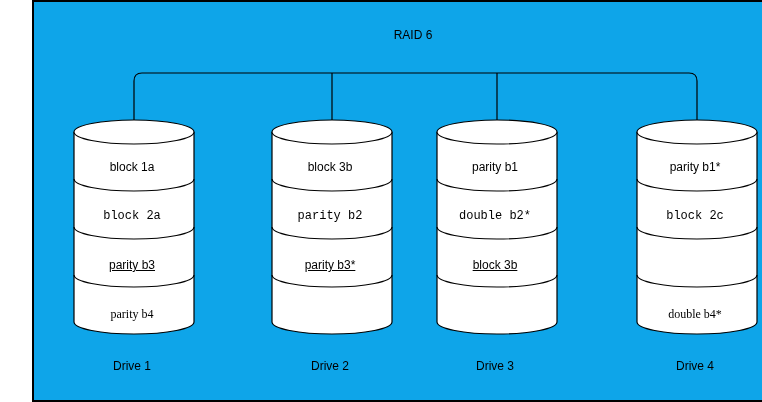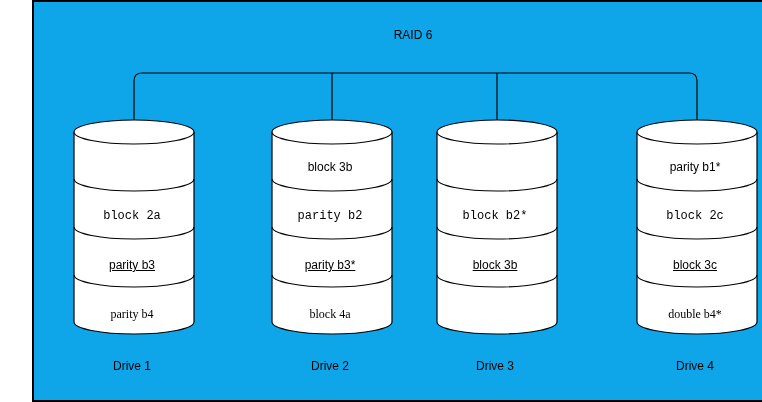--- a/index.html
+++ b/index.html
@@ -83,34 +83,34 @@
       <path d="M 603 130 L 603 320 A 60 12 0 0 0 723 320 L 723 130" fill="#ffffff"></path>
       <ellipse cx="663" cy="130" rx="60" ry="12" fill="#ffffff"></ellipse>
       <path d="M 603 177 A 60 12 0 0 0 723 177"></path>
       <path d="M 603 225 A 60 12 0 0 0 723 225"></path>
       <path d="M 603 273 A 60 12 0 0 0 723 273"></path>
     </g>
   </svg>
 
   <div class="txt title-line1">RAID 6</div>
 
+  <div class="txt seg d1 s1">block 1a</div>
   <div class="txt seg d1 s2">block 2a</div>
   <div class="txt seg d1 s3">parity b3</div>
   <div class="txt seg d1 s4">parity b4</div>
   <div class="txt dname d1">Drive 1</div>
 
   <div class="txt seg d2 s1">block 3b</div>
   <div class="txt seg d2 s2">parity b2</div>
   <div class="txt seg d2 s3">parity b3*</div>
-  <div class="txt seg d2 s4">block 4a</div>
   <div class="txt dname d2">Drive 2</div>
 
-  <div class="txt seg d3 s2">block b2*</div>
+  <div class="txt seg d3 s1">parity b1</div>
+  <div class="txt seg d3 s2">double b2*</div>
   <div class="txt seg d3 s3">block 3b</div>
   <div class="txt dname d3">Drive 3</div>
 
   <div class="txt seg d4 s1">parity b1*</div>
   <div class="txt seg d4 s2">block 2c</div>
-  <div class="txt seg d4 s3">block 3c</div>
   <div class="txt seg d4 s4">double b4*</div>
   <div class="txt dname d4">Drive 4</div>
 
 </div>
 
 </body></html>

